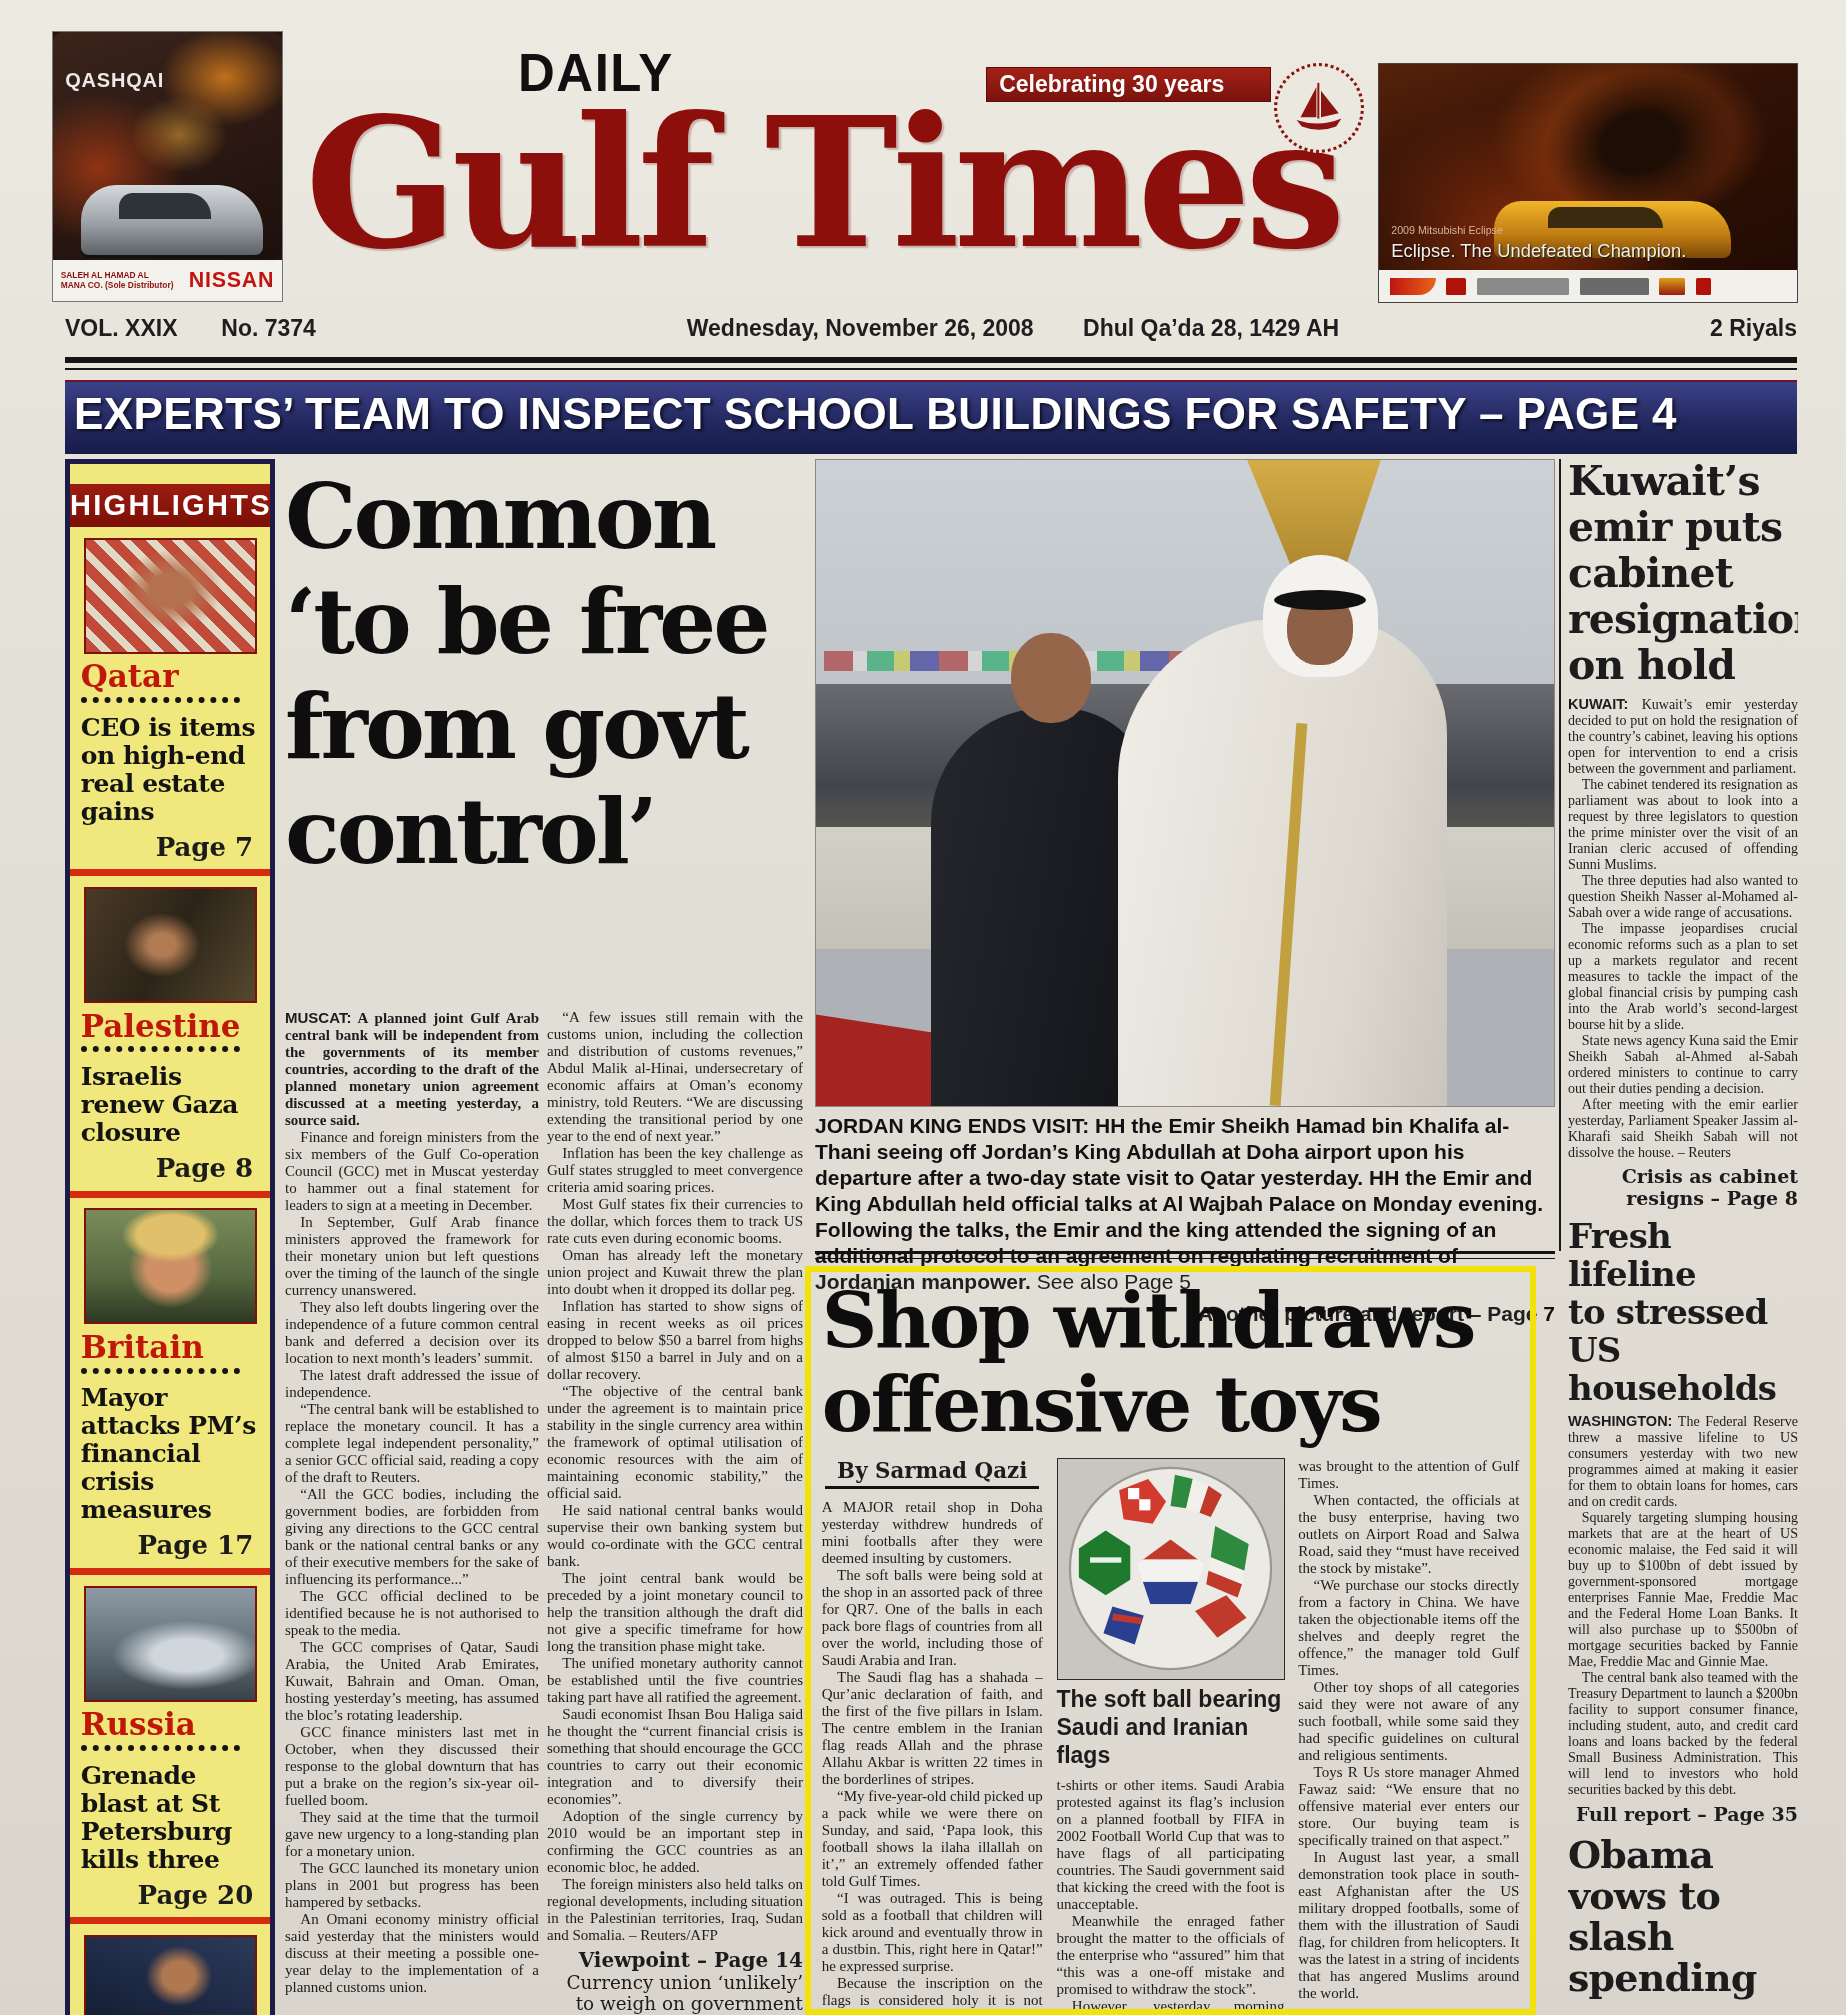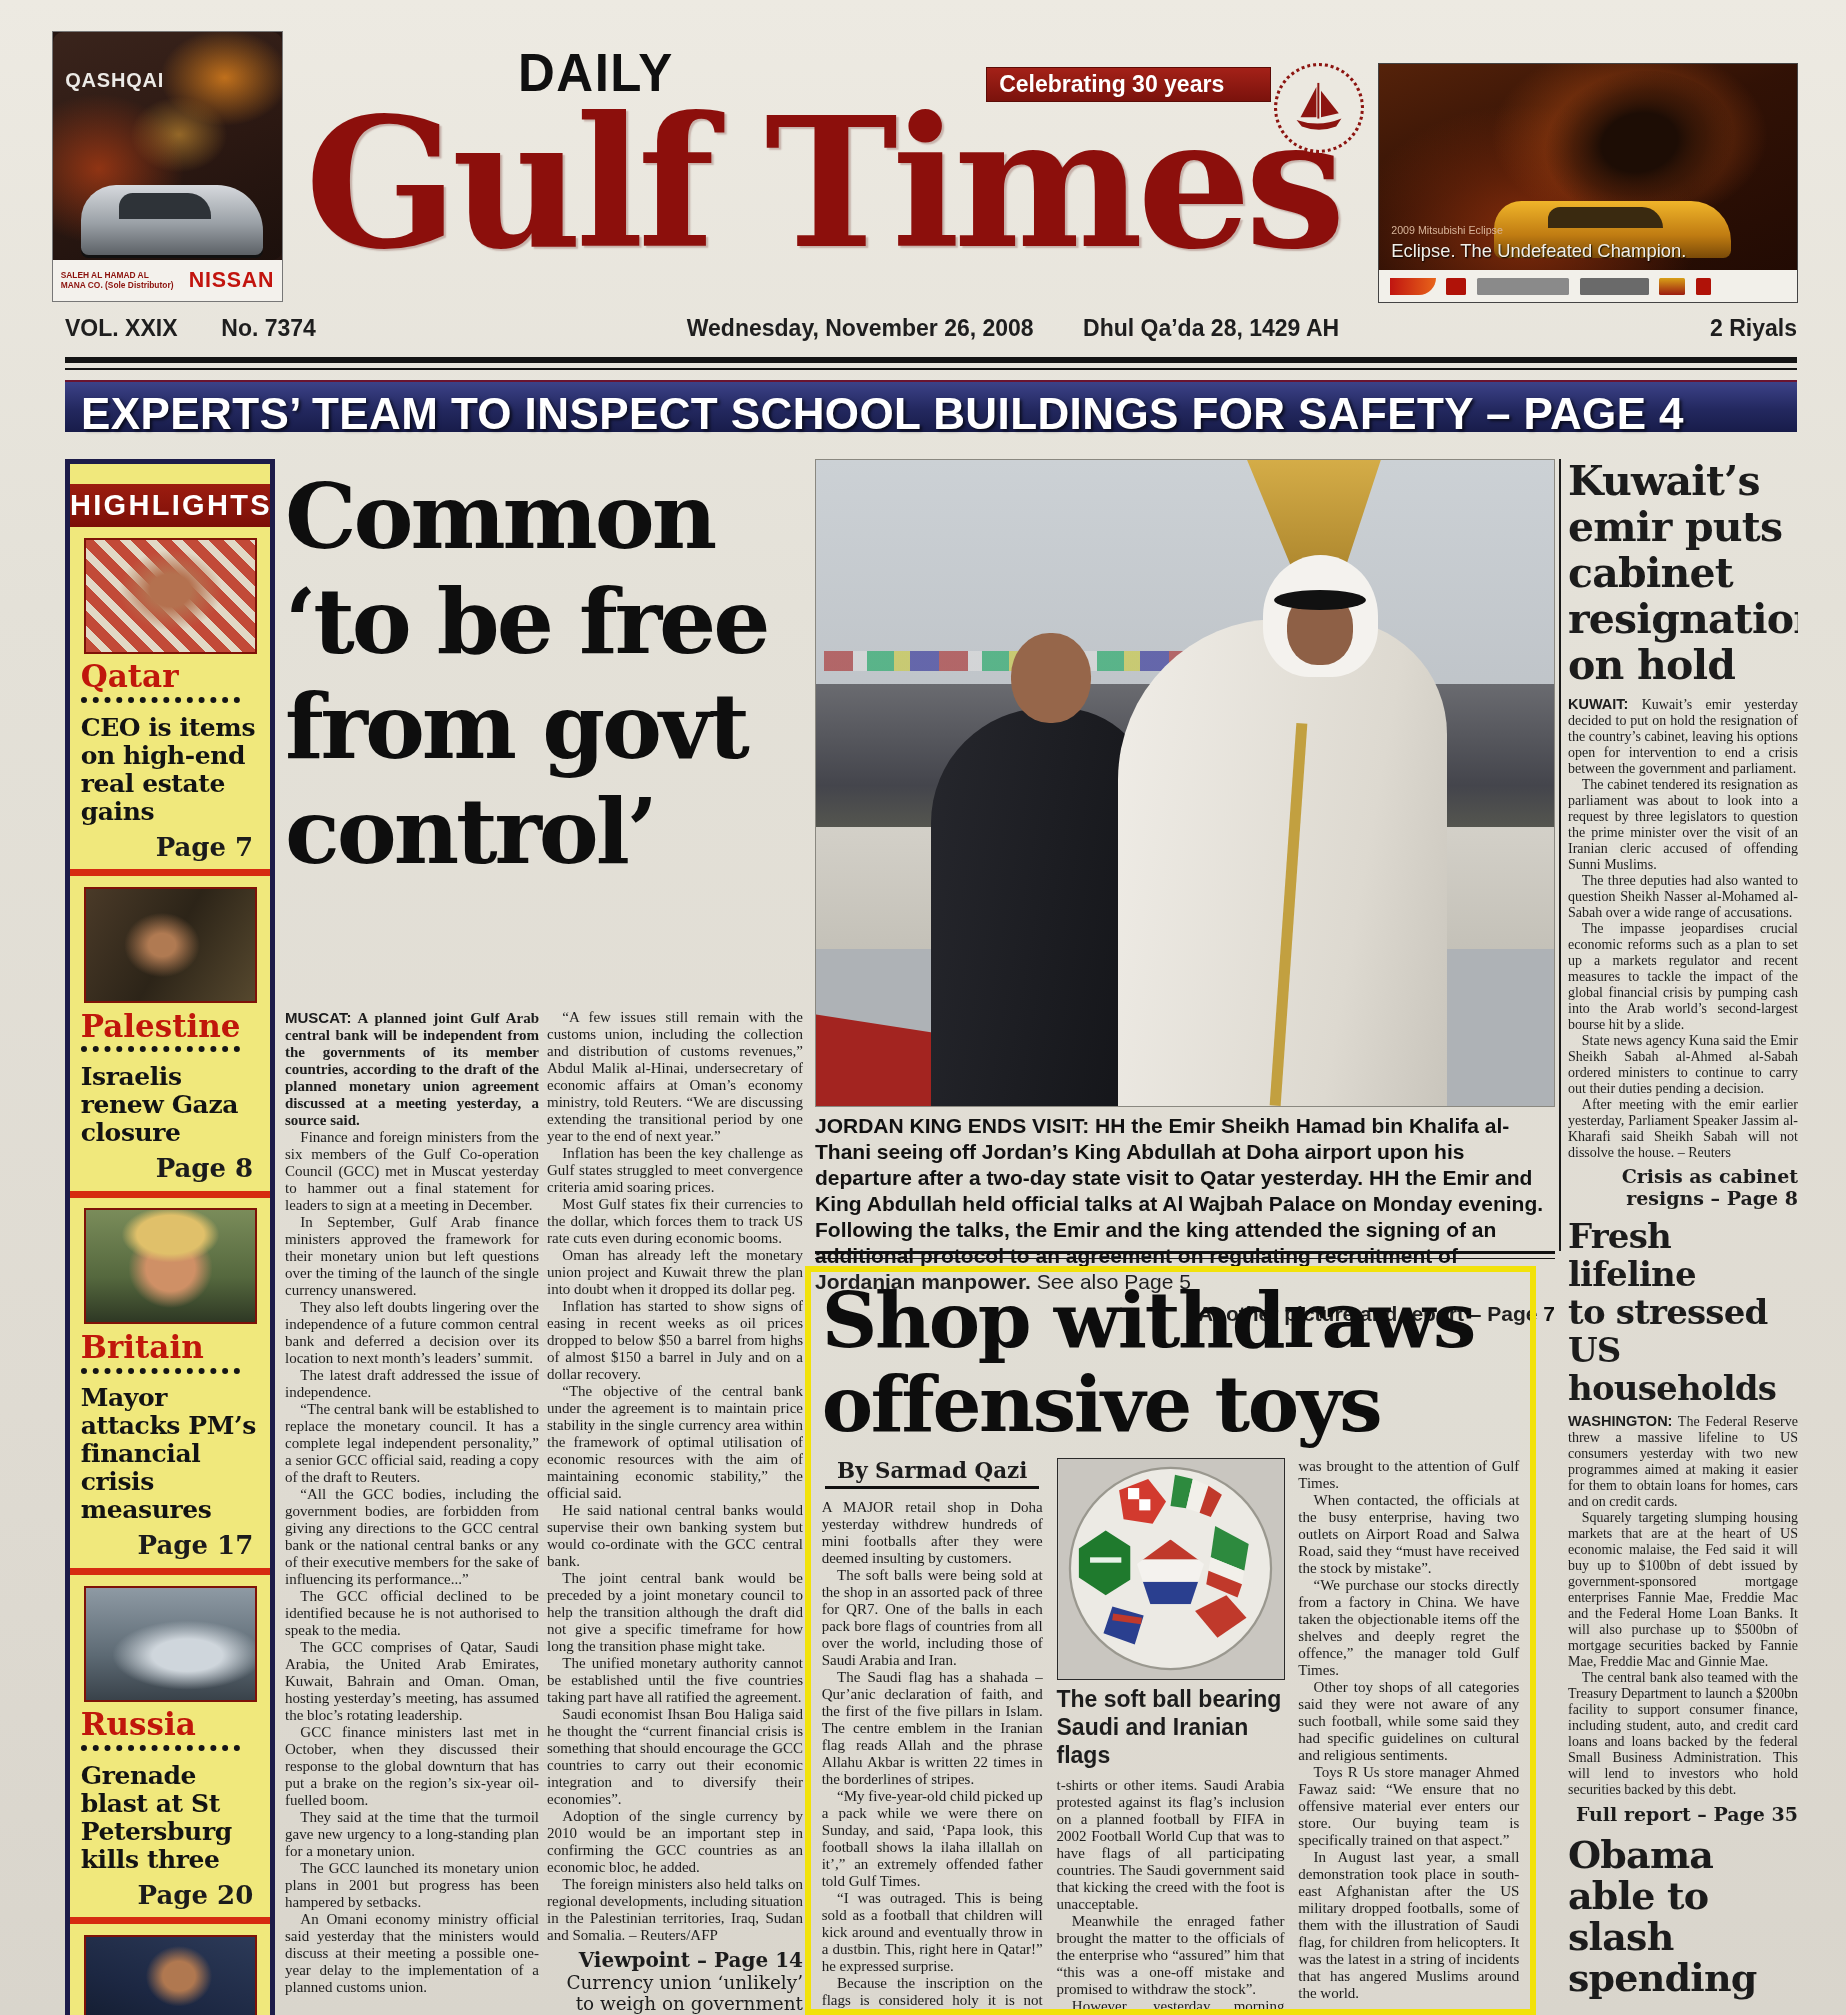--- a/index.html
+++ b/index.html
@@ -53,23 +53,23 @@
     background:linear-gradient(180deg,#f0b52a 0%,#c07c12 60%,#7a4a08 100%); border-radius:27.6px 40px 7.7px 7.7px; }
   .ecl-car:before { content:""; position:absolute; top:6.1px; left:54px; width:115px; height:21.4px; background:#3a2a10; border-radius:12.2px 21.4px 0 0; }
   .ecl-strip { position:absolute; left:0; right:0; bottom:0; height:32px; background:#f2f0ea; display:flex; align-items:center; gap:10.7px; padding:0 10.7px; }
   .logo-chip { height:17px; border-radius:1.5px; }
 
   
   #dateline { top:315px; left:65px; width:1732px; display:flex; justify-content:space-between; align-items:baseline;
     font:700 23px "Liberation Sans",sans-serif; color:#1e1e1e; }
   #dateline .mid span { margin-right:43px; }
   #rules { top:357px; left:65px; width:1732px; height:13px; border-top:6.1px solid #141414; border-bottom:2.3px solid #141414; }
-  #banner { top:380px; left:65px; width:1732px; height:52px;
+  #banner { top:380px; left:65px; width:1732px; height:74px;
     background:linear-gradient(180deg,#3c4288 0%,#23285f 55%,#181c4a 100%); border-top:2.3px solid #6a1430;
-    color:#ffffff; font:800 44px/63px "Liberation Sans",sans-serif; letter-spacing:0.4px; padding-left:16px;
+    color:#ffffff; font:800 44px/63px "Liberation Sans",sans-serif; letter-spacing:0.4px; padding-left:9px;
     text-shadow:2.3px 2.3px 3.1px rgba(0,0,0,.65); white-space:nowrap; }
 
   
   #sidebar { left:65px; top:459px; width:210px; height:1556px; background:#f0e87c; border:5.4px solid #1d1c49; border-bottom:none; overflow:hidden; }
   .sb-header { height:43px; background:linear-gradient(180deg,#9c1c10,#7c0f07); color:#fff; text-align:center;
     font:800 29px/43px "Liberation Sans",sans-serif; letter-spacing:2.3px;margin-top:20px; }
   .sb-item { padding:9.2px 10.7px 0; }
   .sb-photo { width:173px; height:116px; margin:1.5px auto 7.7px; border:2.3px solid #7e1208; }
   .ph1 { background:radial-gradient(69px 54px at 50% 45%, #b4714f 30%, rgba(0,0,0,0) 75%),
          repeating-linear-gradient(45deg,#c24a38 0 10.7px,#e2d8c6 10.7px 18.4px), #a33; }
@@ -401,20 +401,20 @@
       <div>Fresh lifeline</div>
       <div>to stressed US</div>
       <div>households</div>
     </div>
     <p class="lead-para"><span class="dl">WASHINGTON:</span> <span>The Federal Reserve threw a massive lifeline to US consumers yesterday with two new programmes aimed at making it easier for them to obtain loans for homes, cars and on credit cards.</span></p>
     <p>Squarely targeting slumping housing markets that are at the heart of US economic malaise, the Fed said it will buy up to $100bn of debt issued by government-sponsored mortgage enterprises Fannie Mae, Freddie Mac and the Federal Home Loan Banks. It will also purchase up to $500bn of mortgage securities backed by Fannie Mae, Freddie Mac and Ginnie Mae.</p>
     <p>The central bank also teamed with the Treasury Department to launch a $200bn facility to support consumer finance, including student, auto, and credit card loans and loans backed by the federal Small Business Administration. This will lend to investors who hold securities backed by this debt.</p>
     <div class="rc-note">Full report – Page 35</div>
 
     <div class="rc-h3">
-      <div>Obama able to</div>
+      <div>Obama vows to</div>
       <div>slash spending</div>
     </div>
 
   </div>
 
 </div>
 
 
 </body></html>

